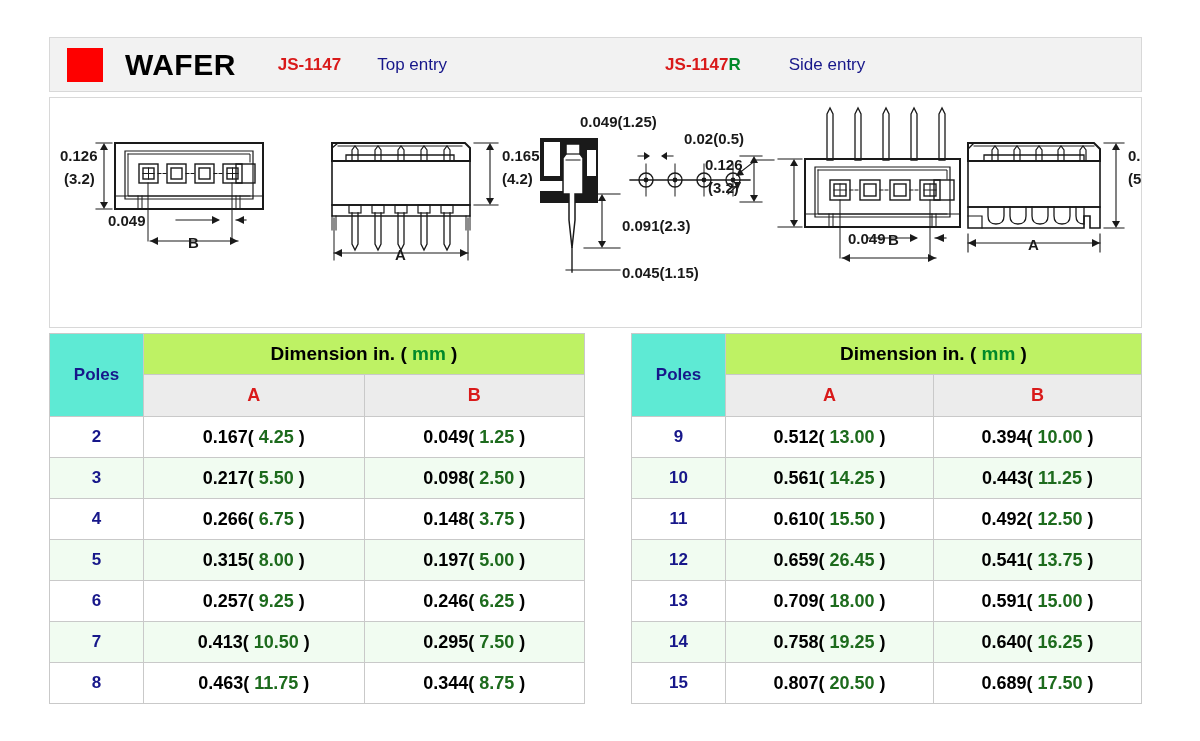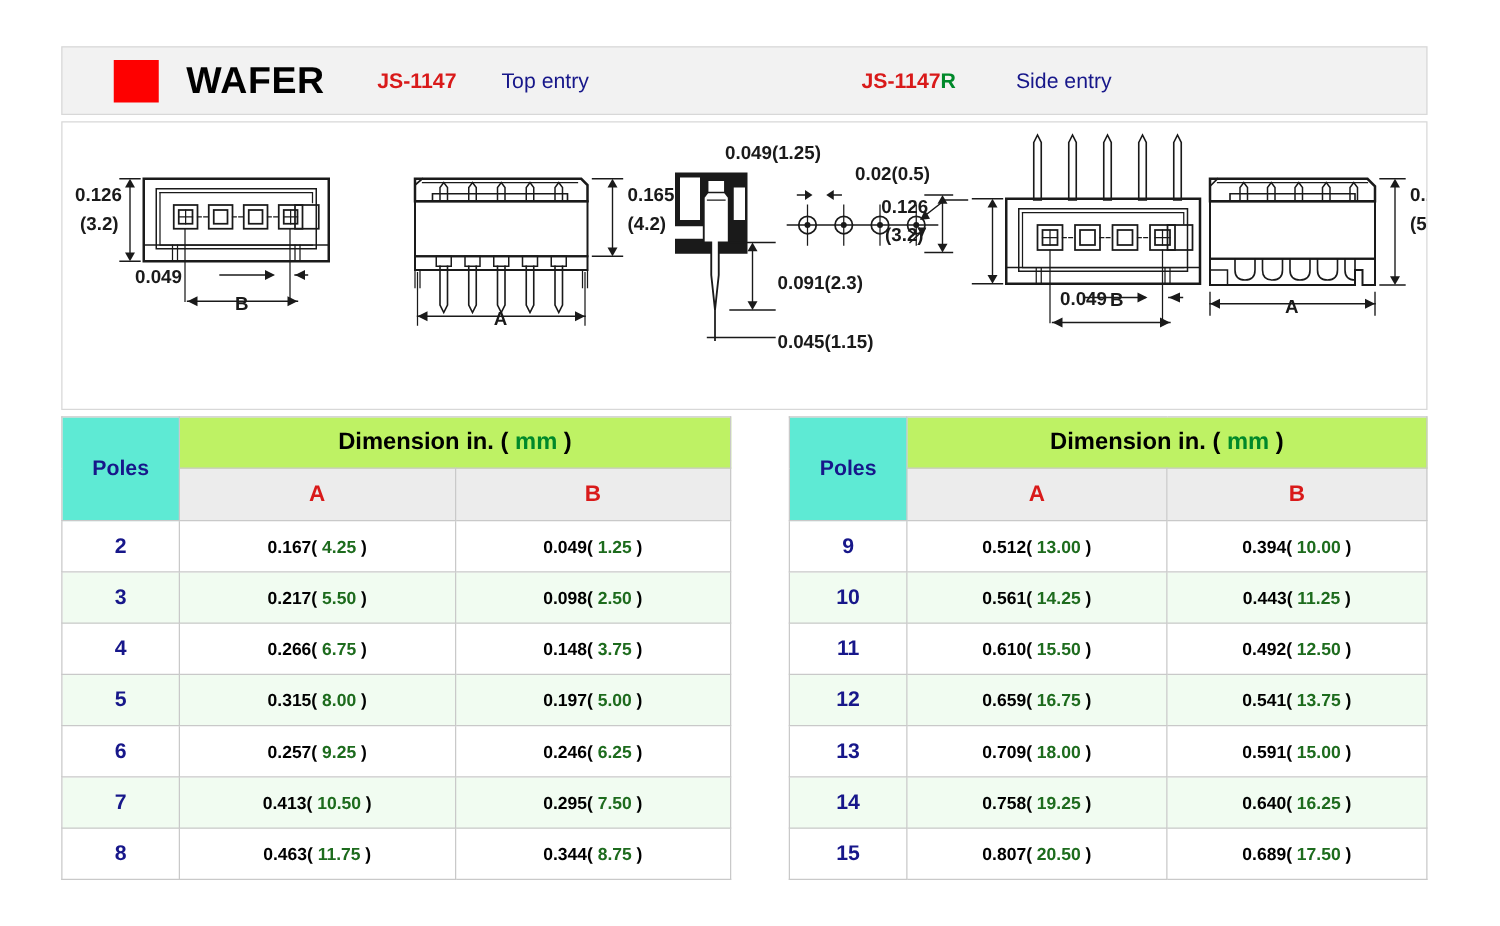--- a/index.html
+++ b/index.html
@@ -26,21 +26,20 @@
     position: absolute;
     left: 49px;
     top: 37px;
     width: 1093px;
     height: 55px;
     background: #f2f2f2;
     border: 1px solid #d8d8d8;
     box-sizing: border-box;
     display: flex;
     align-items: center;
-    padding-left: 24px;
   }
   .red-swatch {
     width: 36px;
     height: 34px;
     background: #fe0000;
     margin-left: 17px;
     flex: 0 0 auto;
   }
   .wafer-title {
     margin-left: 22px;
@@ -134,21 +133,21 @@
     height: 41px;
   }
   td.c-poles {
     color: #17178a;
     font-size: 17px;
     font-weight: bold;
     height: 40px;
   }
   td.c-val {
     color: #000000;
-    font-size: 14px;
+    font-size: 18px;
     font-weight: bold;
     height: 40px;
   }
   td.c-val .mm { color: #1d6b1d; }
   tr.alt td { background: #f1fcf1; }
   tr.norm td { background: #ffffff; }
 </style>
 </head>
 <body>
 
@@ -506,21 +505,21 @@
           <td class="c-val"><span>0.561( </span><span class="mm">14.25</span><span> )</span></td>
           <td class="c-val"><span>0.443( </span><span class="mm">11.25</span><span> )</span></td>
         </tr>
         <tr class="norm">
           <td class="c-poles">11</td>
           <td class="c-val"><span>0.610( </span><span class="mm">15.50</span><span> )</span></td>
           <td class="c-val"><span>0.492( </span><span class="mm">12.50</span><span> )</span></td>
         </tr>
         <tr class="alt">
           <td class="c-poles">12</td>
-          <td class="c-val"><span>0.659( </span><span class="mm">16.75</span><span> )</span></td>
+          <td class="c-val"><span>0.659( </span><span class="mm">26.45</span><span> )</span></td>
           <td class="c-val"><span>0.541( </span><span class="mm">13.75</span><span> )</span></td>
         </tr>
         <tr class="norm">
           <td class="c-poles">13</td>
           <td class="c-val"><span>0.709( </span><span class="mm">18.00</span><span> )</span></td>
           <td class="c-val"><span>0.591( </span><span class="mm">15.00</span><span> )</span></td>
         </tr>
         <tr class="alt">
           <td class="c-poles">14</td>
           <td class="c-val"><span>0.758( </span><span class="mm">19.25</span><span> )</span></td>

